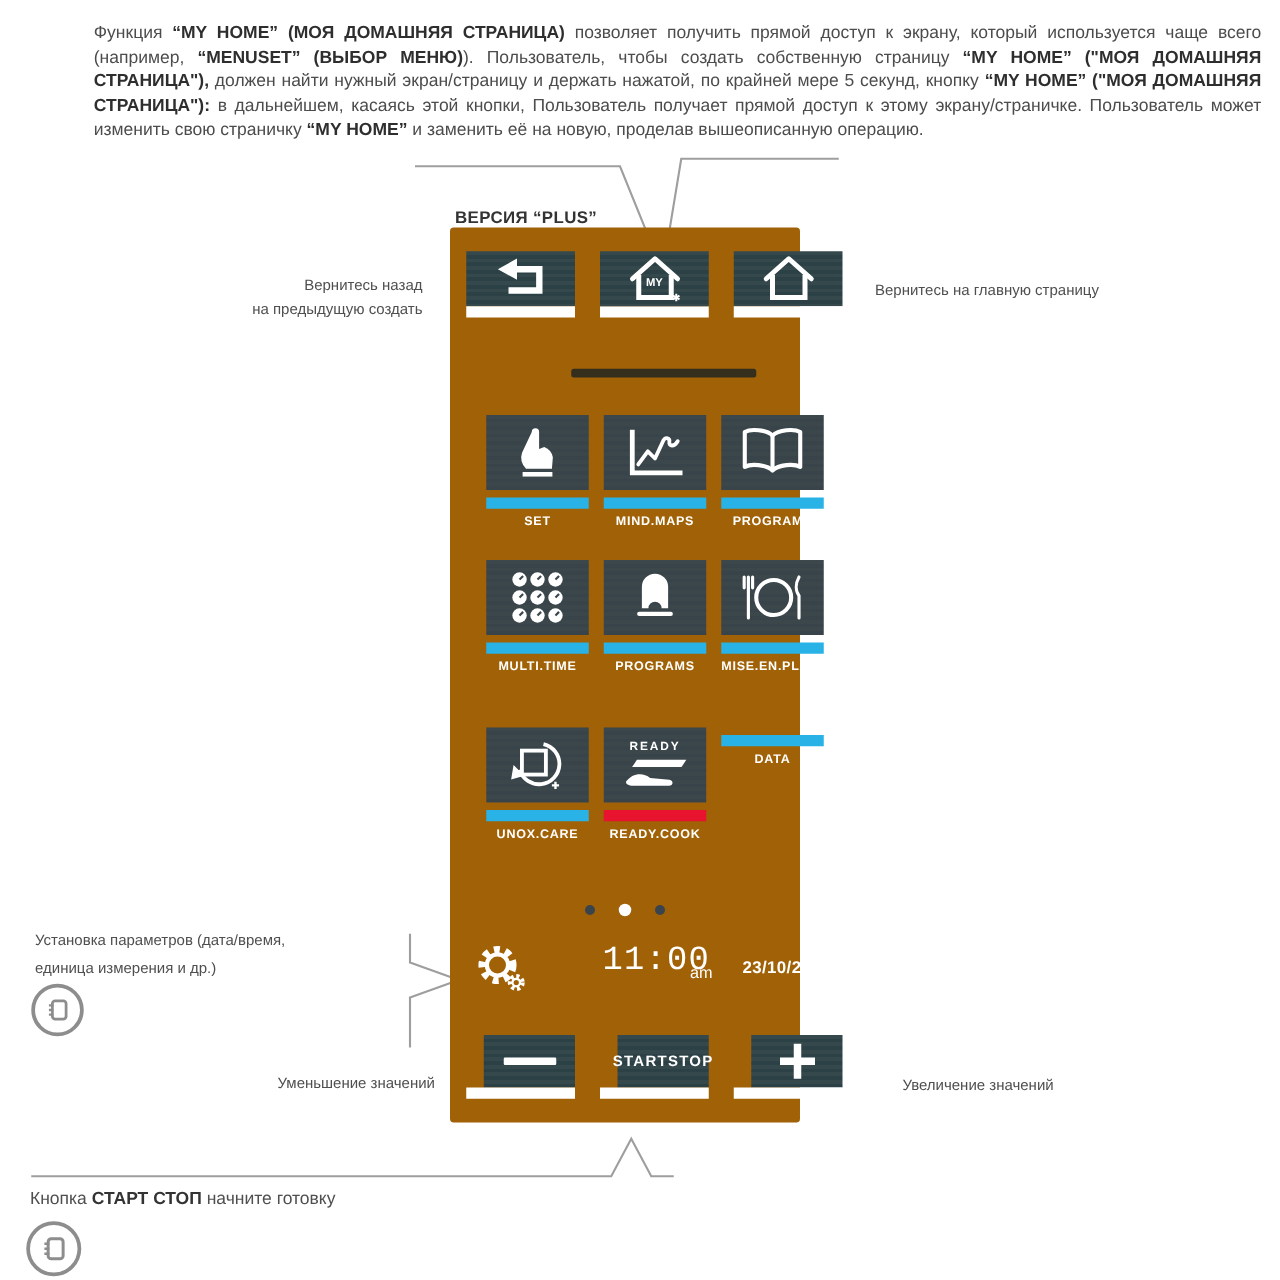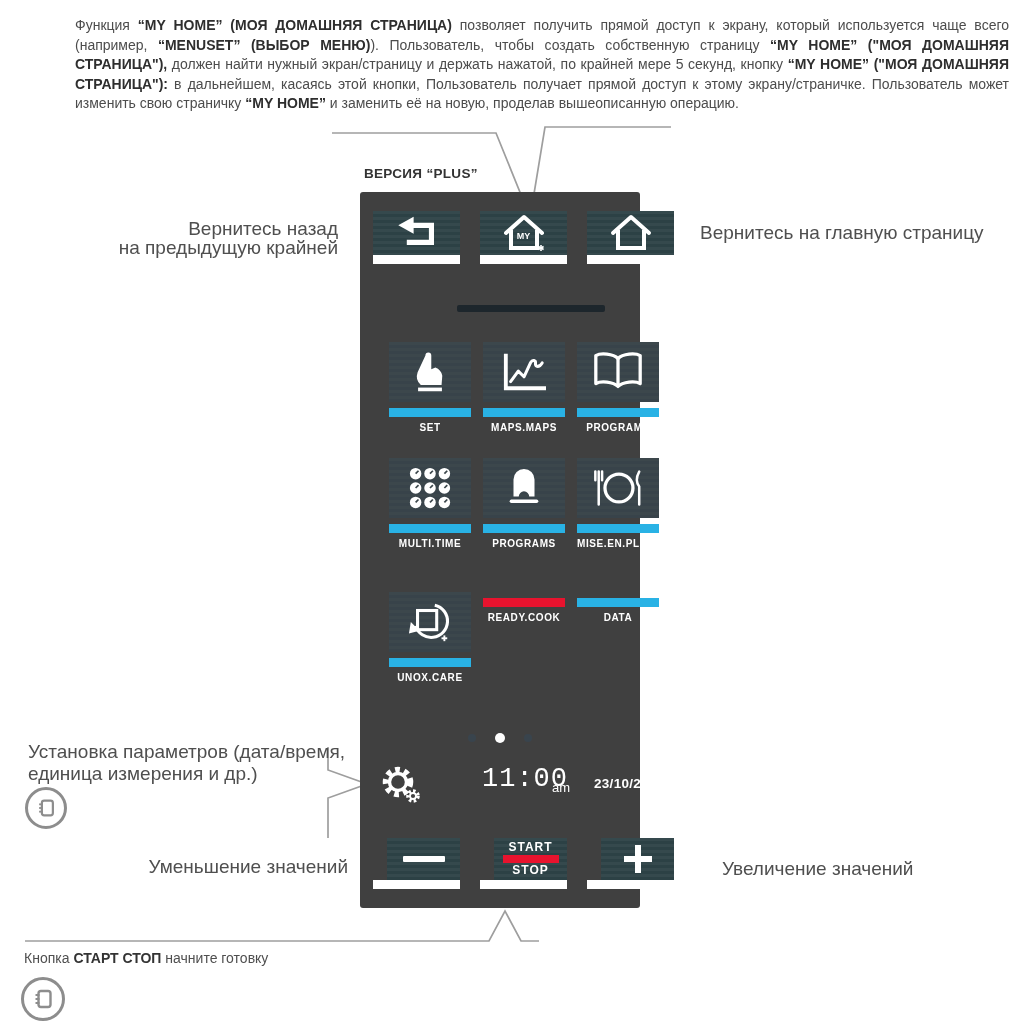--- a/index.html
+++ b/index.html
@@ -8,35 +8,35 @@
   
   .intro{position:absolute;left:75px;top:16px;width:934px;margin:0;
          font-size:14px;line-height:19.5px;text-align:justify;color:#4c4c4c;}
   .intro b{color:#2e2e2e;}
   .version-label{position:absolute;left:364px;top:166px;font-size:13.5px;font-weight:bold;
                  color:#333;letter-spacing:.3px;}
   
   .callouts{position:absolute;left:0;top:0;pointer-events:none;}
   .callouts path{fill:none;stroke:#9e9e9e;stroke-width:1.7px;}
   
-  .ann{position:absolute;font-size:19px;line-height:19px;color:#4f4f4f;}
+  .ann{position:absolute;font-size:12px;line-height:19px;color:#4f4f4f;}
   .ann b{color:#333;}
   .ann-back{right:686px;top:219px;text-align:right;}
   .ann-home{left:700px;top:223px;}
   .ann-settings{left:28px;top:741px;line-height:22px;}
   .ann-decrease{right:676px;top:857px;text-align:right;}
   .ann-increase{left:722px;top:859px;}
   .ann-startstop{left:24px;top:949px;font-size:14px;}
   .circle-icon{position:absolute;border:3px solid #8d8d8d;border-radius:50%;
                display:flex;align-items:center;justify-content:center;}
   .ci-settings{left:25px;top:787px;width:36px;height:36px;}
   .ci-start{left:21px;top:977px;width:38px;height:38px;}
   
-  .panel{position:absolute;left:360px;top:192px;width:280px;height:716px;
-         background:#404040;border-radius:3px;}
+  .panel{position:absolute;left:360px;top:182px;width:280px;height:716px;
+         background:#a16207;border-radius:3px;}
   .striped{background:repeating-linear-gradient(180deg,#35494d 0px,#35494d 3px,#2c4145 3px,#2c4145 6px);}
   .hbtn{position:absolute;width:87px;height:53px;cursor:pointer;}
   .hbtn .icon-area{height:44px;display:flex;align-items:center;justify-content:center;}
   .wbar{height:9px;background:#fff;}
   .faint{position:absolute;left:97px;top:113px;width:148px;height:7px;border-radius:2px;
          background:#121d25;opacity:.75;}
   .tile{position:absolute;width:82px;cursor:pointer;}
   .tile-icon{height:60px;display:flex;flex-direction:column;align-items:center;justify-content:center;
              background:repeating-linear-gradient(180deg,#3c474c 0px,#3c474c 3px,#38434a 3px,#38434a 6px);}
   .tile-bar{height:9px;margin-top:6px;}
@@ -47,21 +47,21 @@
         align-items:center;gap:19px;}
   .dot{width:8px;height:8px;border-radius:50%;background:#39444d;cursor:pointer;}
   .dot.active{width:10px;height:10px;background:#fff;}
   .gear{position:absolute;left:22px;top:574px;cursor:pointer;}
   .time{position:absolute;left:122px;top:570px;font-size:27px;line-height:34px;color:#fff;
         letter-spacing:1px;font-family:Liberation Mono, monospace;}
   .meridiem{position:absolute;left:192px;top:588px;font-size:13px;color:#fff;}
   .date{position:absolute;left:234px;top:584px;font-size:13.5px;font-weight:bold;color:#fff;
         letter-spacing:.3px;}
   .cbtn{position:absolute;top:646px;width:87px;height:51px;cursor:pointer;}
-  .cbtn .icon-area{height:42px;display:flex;flex-direction:column;align-items:center;justify-content:center;margin-left:14px;}
+  .cbtn .icon-area{height:42px;display:flex;flex-direction:row;align-items:center;justify-content:center;margin-left:14px;}
   .minus-glyph{width:42px;height:6px;background:#fff;border-radius:1px;}
   .ss-txt{font-size:12px;font-weight:bold;color:#fff;letter-spacing:1px;line-height:13px;}
   .ss-bar{width:56px;height:8px;margin:1px 0;}
   .my-label{position:absolute;font-size:9px;font-weight:bold;color:#fff;}
 </style>
 </head>
 <body>
 
 <div class="page">
 
@@ -69,21 +69,21 @@
 
   <div class="version-label">ВЕРСИЯ “PLUS”</div>
 
   <svg class="callouts" width="1024" height="1024" viewBox="0 0 1024 1024">
     <path d="M332,133 L496,133 L528,212"></path>
     <path d="M671,127 L545,127 L531,212"></path>
     <path d="M328,747 L328,770 L367,784 L328,798 L328,838"></path>
     <path d="M25,941 L489,941 L505,911 L521,941 L539,941"></path>
   </svg>
 
-  <div class="ann ann-back"><span>Вернитесь назад</span><br><span>на предыдущую крайней</span></div>
+  <div class="ann ann-back"><span>Вернитесь назад</span><br><span>на предыдущую создать</span></div>
   <div class="ann ann-home">Вернитесь на главную страницу</div>
   <div class="ann ann-settings"><span>Установка параметров (дата/время,</span><br><span>единица измерения и др.)</span></div>
   <div class="ann ann-decrease">Уменьшение значений</div>
   <div class="ann ann-increase">Увеличение значений</div>
   <div class="ann ann-startstop"><span>Кнопка </span><b>СТАРТ СТОП</b><span> начните готовку</span></div>
 
   <div class="circle-icon ci-settings">
     <svg width="22" height="22" viewBox="0 0 24 24">
       <rect x="7.5" y="4" width="12" height="16" rx="2.5" fill="none" stroke="#8d8d8d" stroke-width="2.4"></rect>
       <line x1="4.5" y1="8" x2="8.5" y2="8" stroke="#8d8d8d" stroke-width="2"></line>
@@ -152,21 +152,21 @@
     </div>
 
     <div class="tile" style="left:123px;top:150px;">
       <div class="tile-icon">
         <svg width="50" height="44" viewBox="0 0 52 46">
           <path d="M7 4 V 40 H 49" fill="none" stroke="#fff" stroke-width="4"></path>
           <path d="M12 33 L 20 22 L 26 28 L 33 13 C 35 9.5 38.5 11 38 14 C 37.5 18 42 18.5 45 13.5" fill="none" stroke="#fff" stroke-width="3.2" stroke-linecap="round" stroke-linejoin="round"></path>
         </svg>
       </div>
       <div class="tile-bar" style="background: rgb(41, 178, 229);"></div>
-      <div class="tile-label">MAPS.MAPS</div>
+      <div class="tile-label">MIND.MAPS</div>
     </div>
 
     <div class="tile" style="left:217px;top:150px;">
       <div class="tile-icon">
         <svg width="54" height="42" viewBox="0 0 56 42">
           <path d="M28 7 C 23 2 10 1 5 4 V 33 C 10 30 23 31 28 36 C 33 31 46 30 51 33 V 4 C 46 1 33 2 28 7 Z" fill="none" stroke="#fff" stroke-width="3.4" stroke-linejoin="round"></path>
           <path d="M28 7 V 36" fill="none" stroke="#fff" stroke-width="3.4"></path>
         </svg>
       </div>
       <div class="tile-bar" style="background: rgb(41, 178, 229);"></div>
@@ -239,20 +239,27 @@
               <line x1="36" y1="41" x2="42" y2="41"></line>
               <line x1="39" y1="38" x2="39" y2="44"></line>
             </g>
         </svg>
       </div>
       <div class="tile-bar" style="background: rgb(41, 178, 229);"></div>
       <div class="tile-label">UNOX.CARE</div>
     </div>
 
     <div class="tile" style="left:123px;top:400px;">
+      <div class="tile-icon">
+        <span class="ready-flag">READY</span>
+        <svg width="54" height="27" viewBox="0 0 56 28">
+          <polygon points="13,3 54,3 50,9 9,9" fill="#fff"></polygon>
+          <path d="M4 21 c 5 -7 14 -8 20 -3 l 16 1.5 c 3.5 0.5 3.5 5 -0.5 5 H 10 c -4 0 -6.5 -1.5 -6 -3.5 z" fill="#fff"></path>
+        </svg>
+      </div>
       <div class="tile-bar" style="background: rgb(232, 19, 46);"></div>
       <div class="tile-label">READY.COOK</div>
     </div>
 
     <div class="tile" style="left:217px;top:400px;">
       <div class="tile-bar" style="background: rgb(41, 178, 229);"></div>
       <div class="tile-label">DATA</div>
     </div>
 
     <div class="dots">

